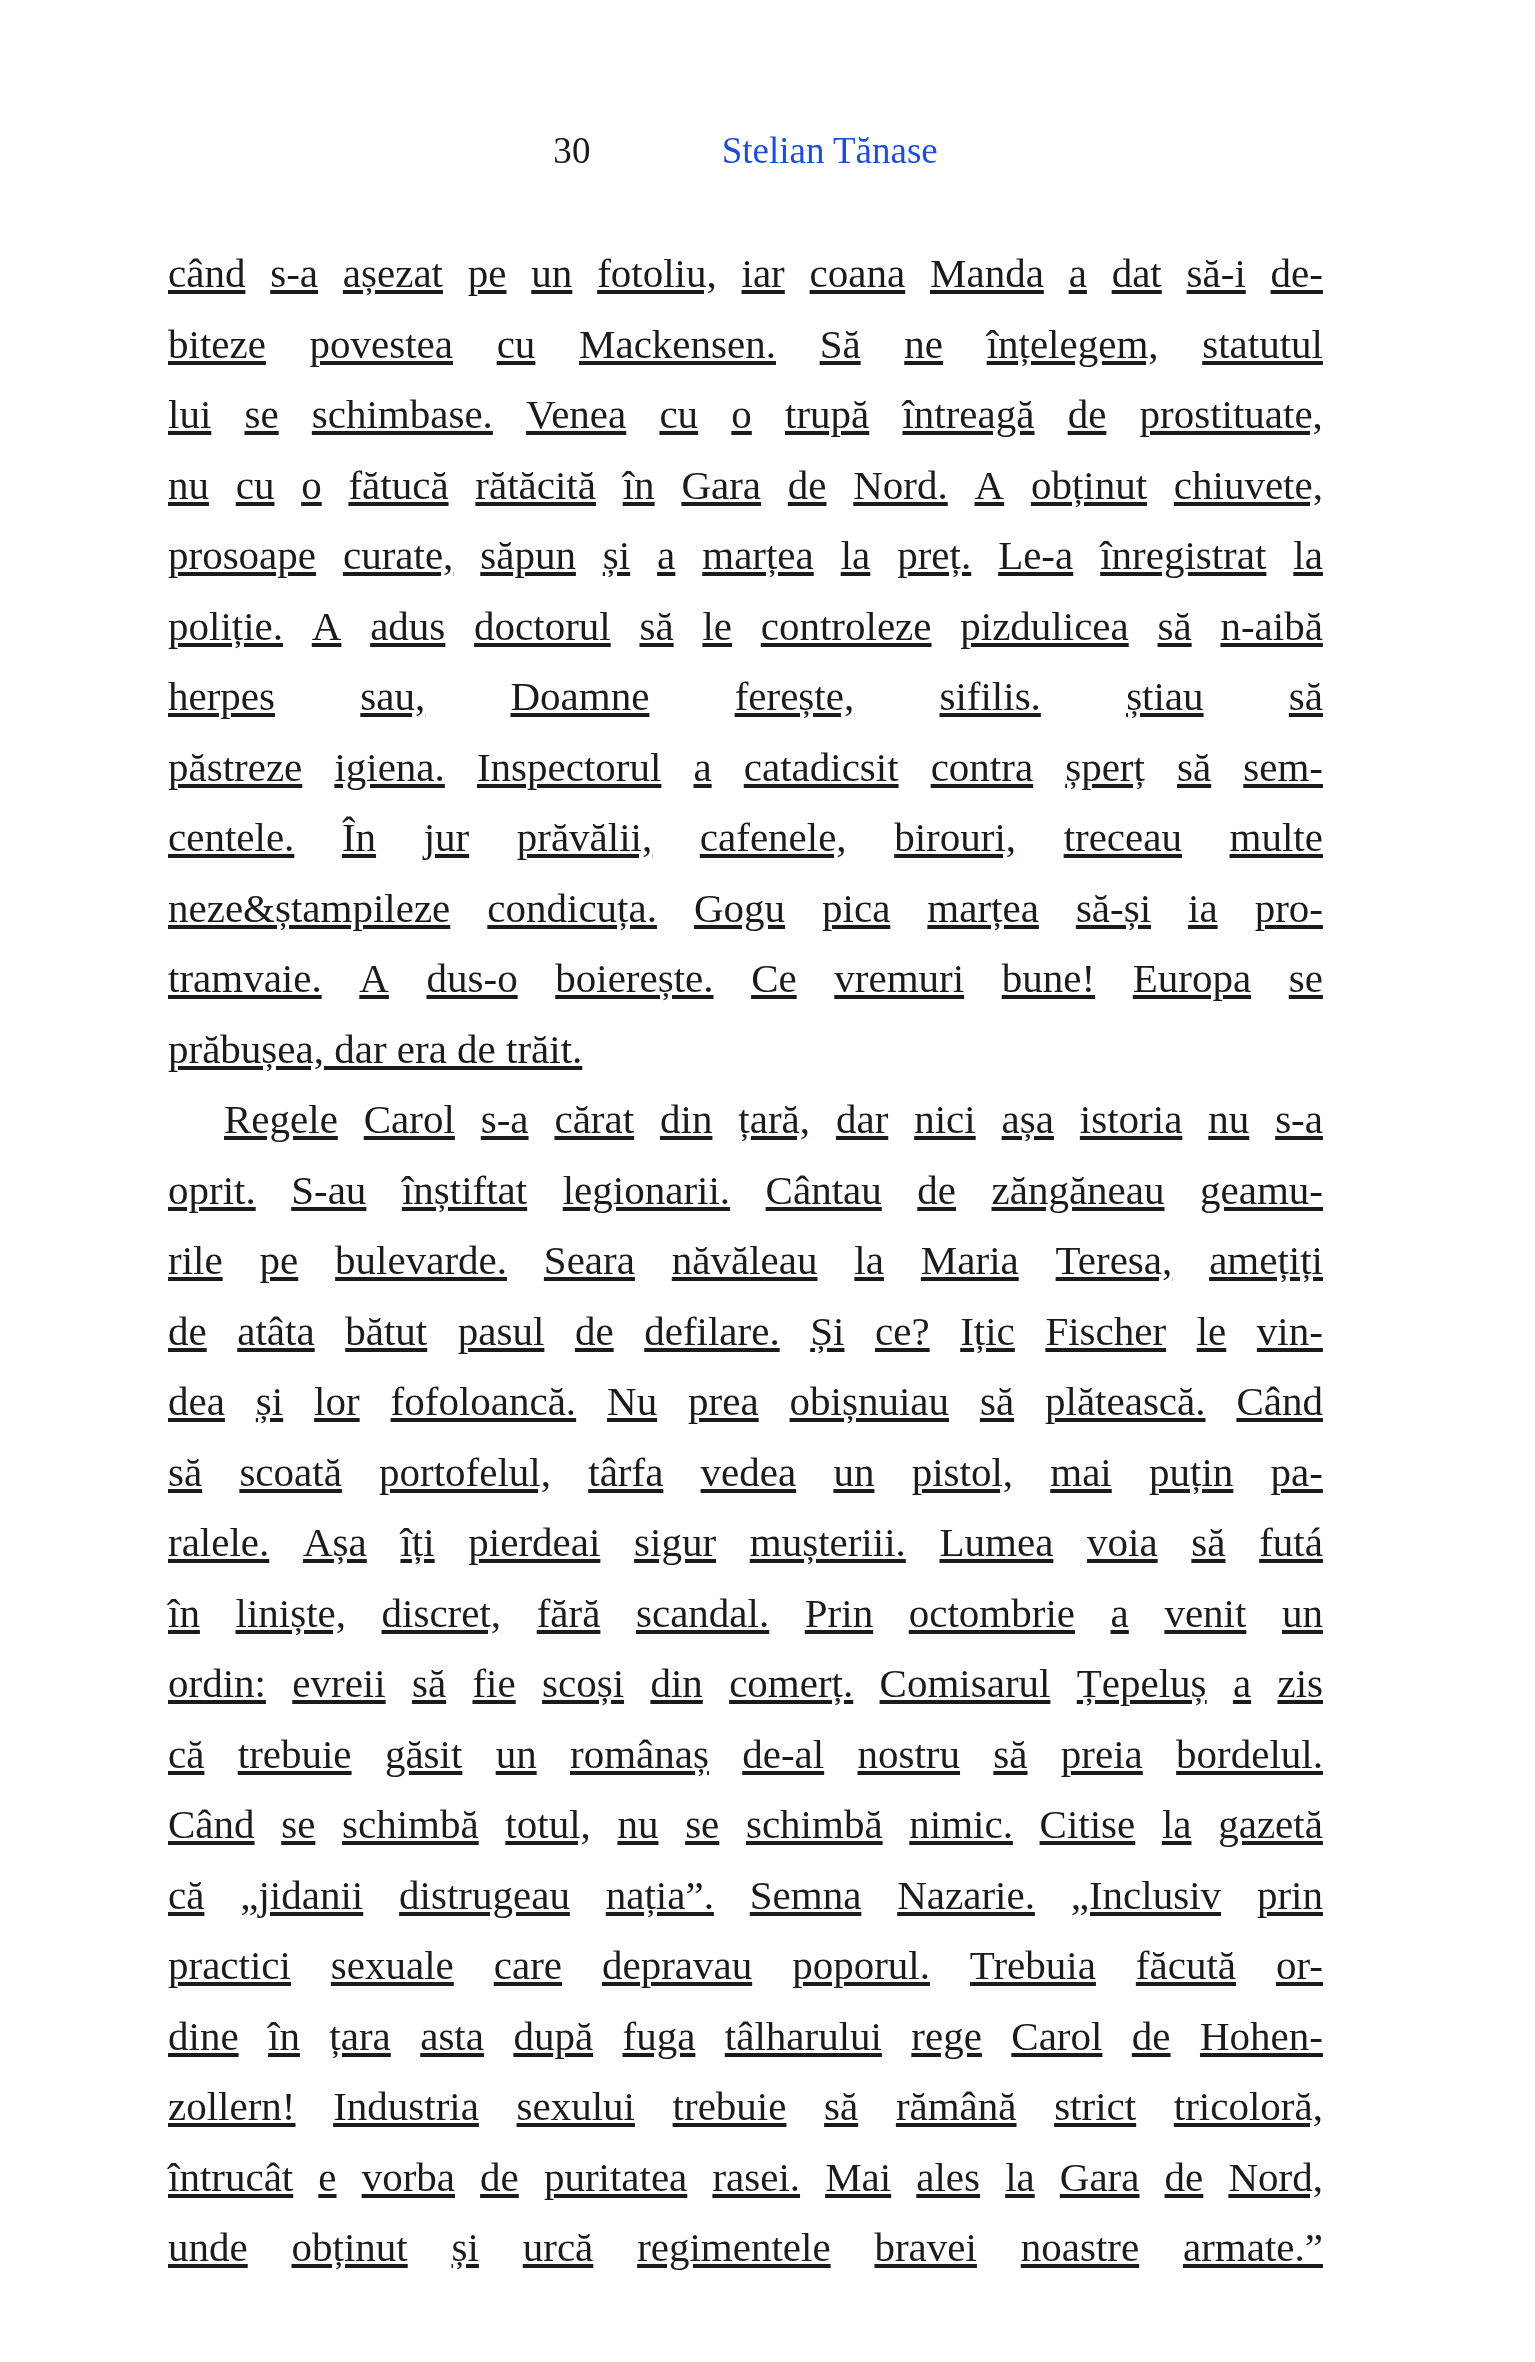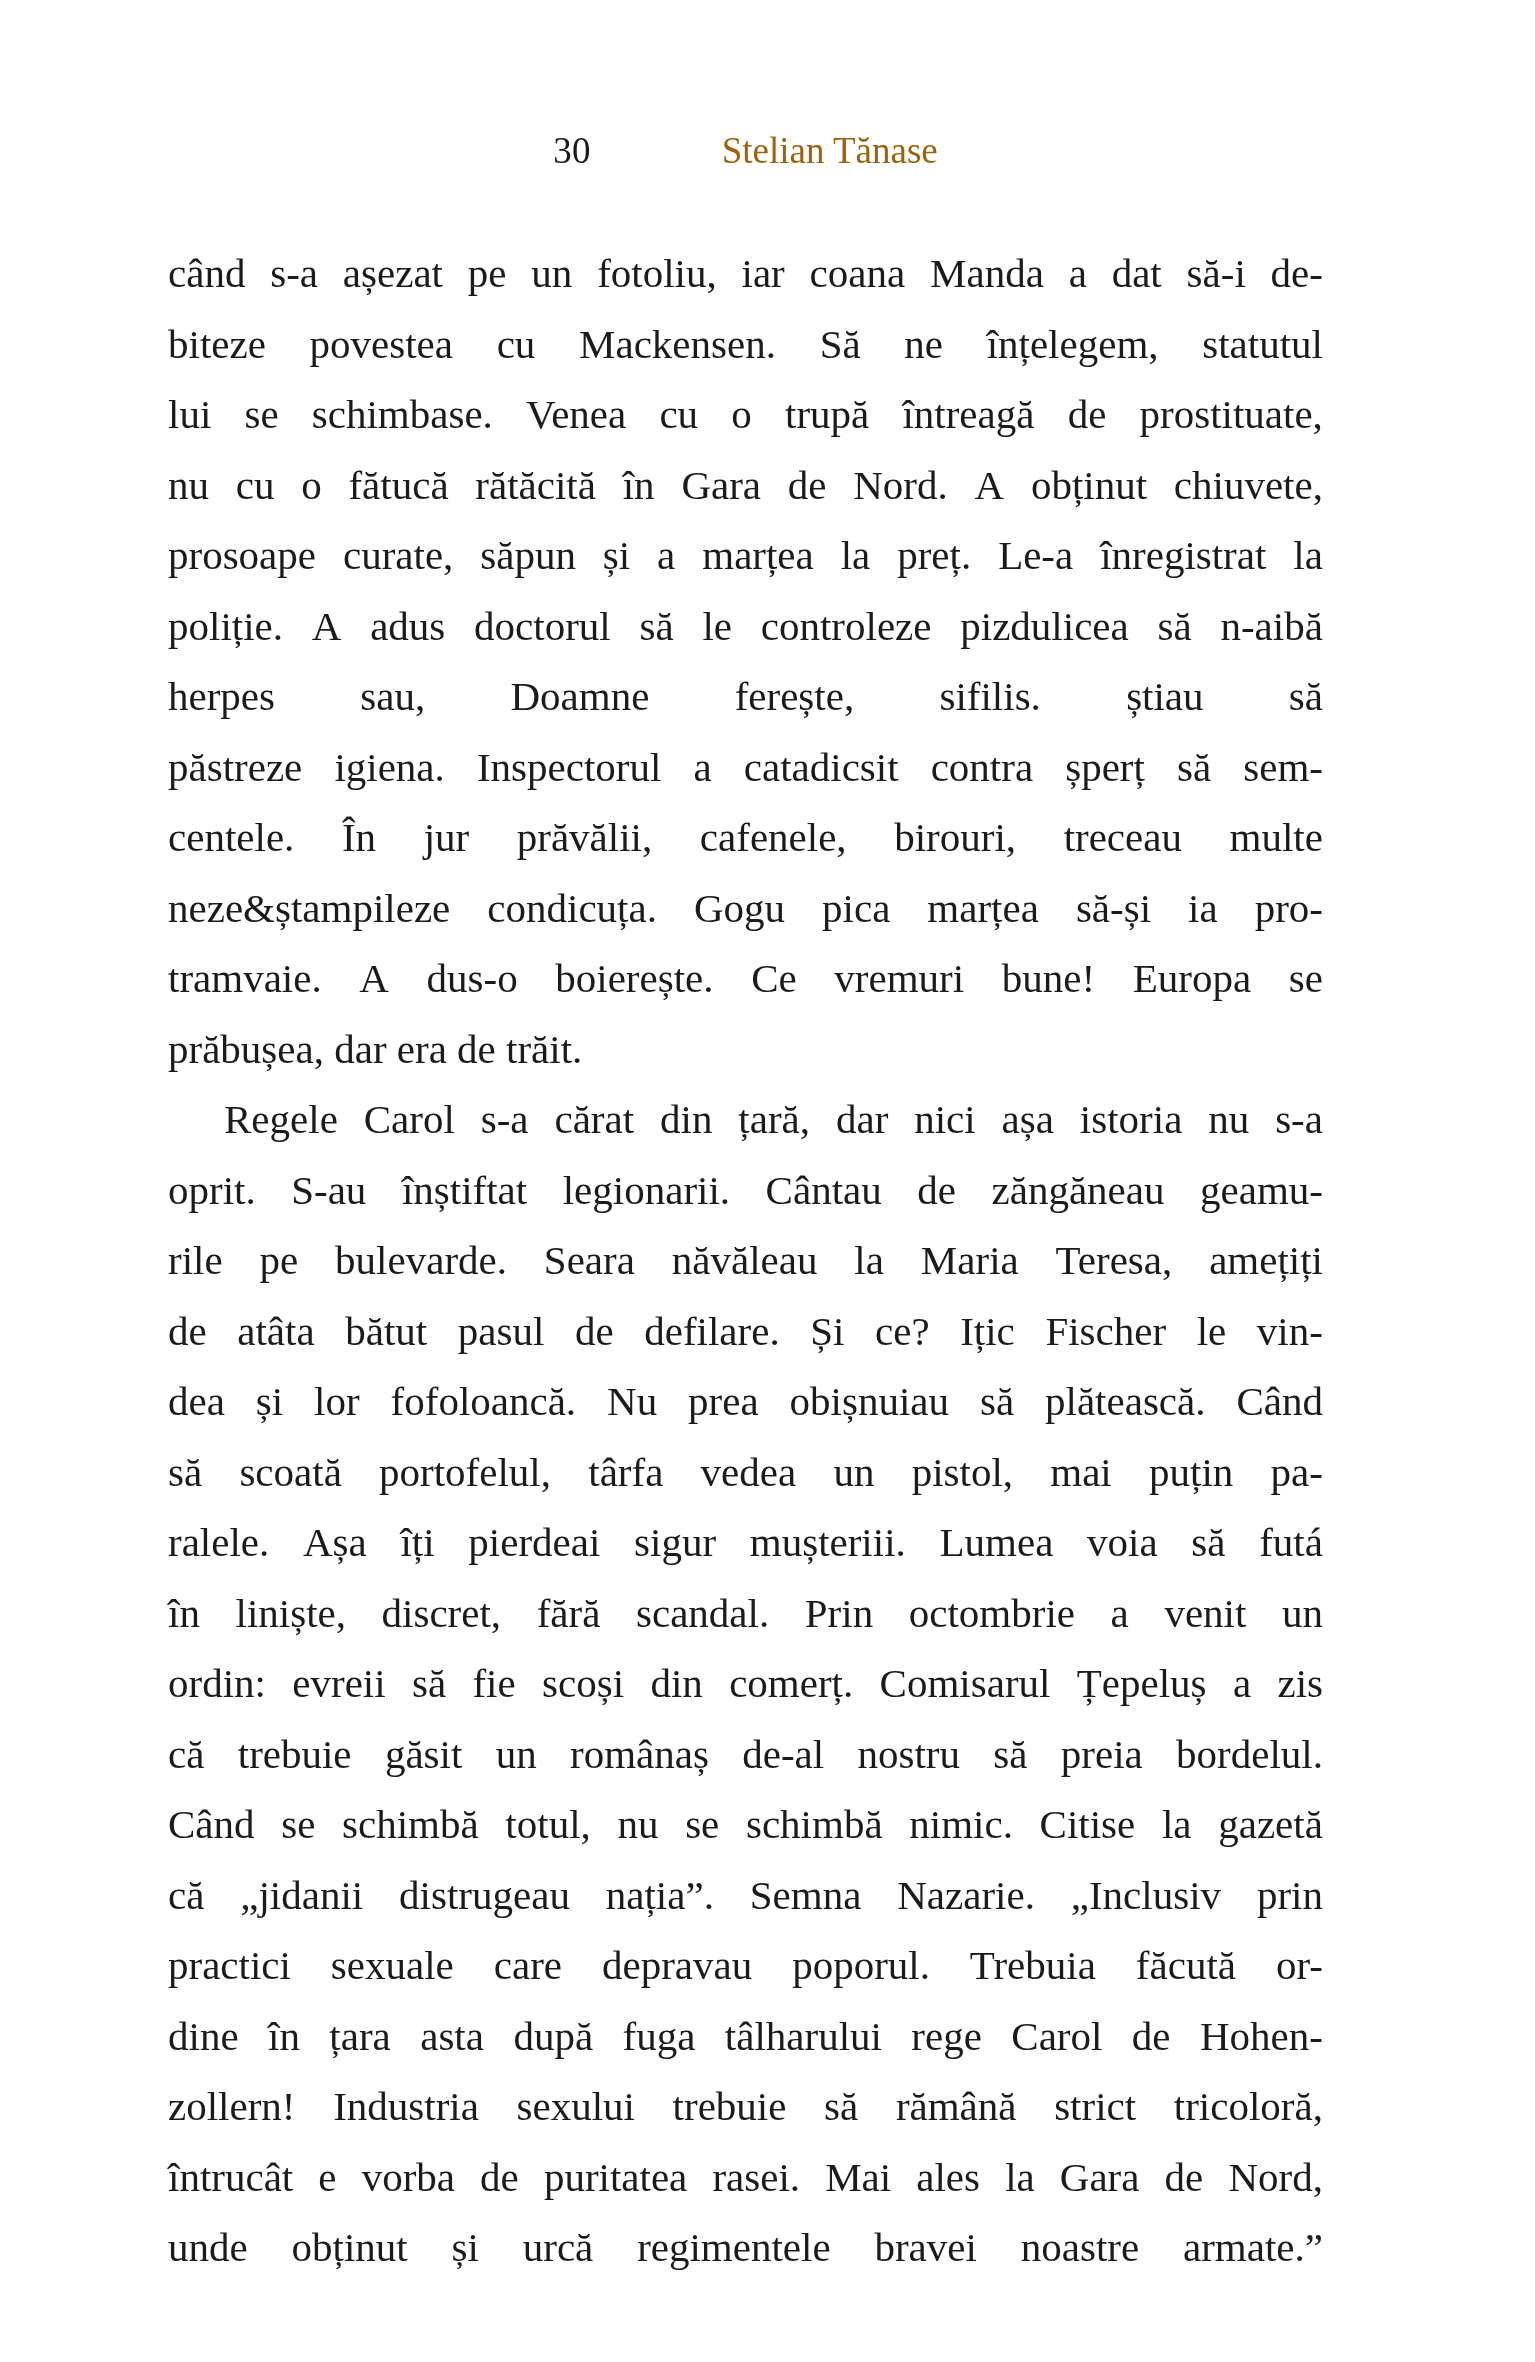--- a/index.html
+++ b/index.html
@@ -33,30 +33,31 @@
   .folio {
     font-size: 37px;
     line-height: 1;
     letter-spacing: 0.2px;
     color: #1b1b1b;
     white-space: pre;
   }
   .header-title {
     font-size: 37px;
     line-height: 1;
-    color: #a16207;
+    color: #1d4ed8;
     margin-left: 131px;
     white-space: pre;
   }
   
   .textblock {
     position: absolute;
     left: 168px;
     top: 238px;
     width: 1155px;
+    text-decoration: underline;
   }
   .para {
     margin: 0;
     font-size: 41px;
     line-height: 70.5px;
     color: #1b1b1b;
     text-align: justify;
     text-justify: inter-word;
     -webkit-hyphens: none;
     hyphens: none;

